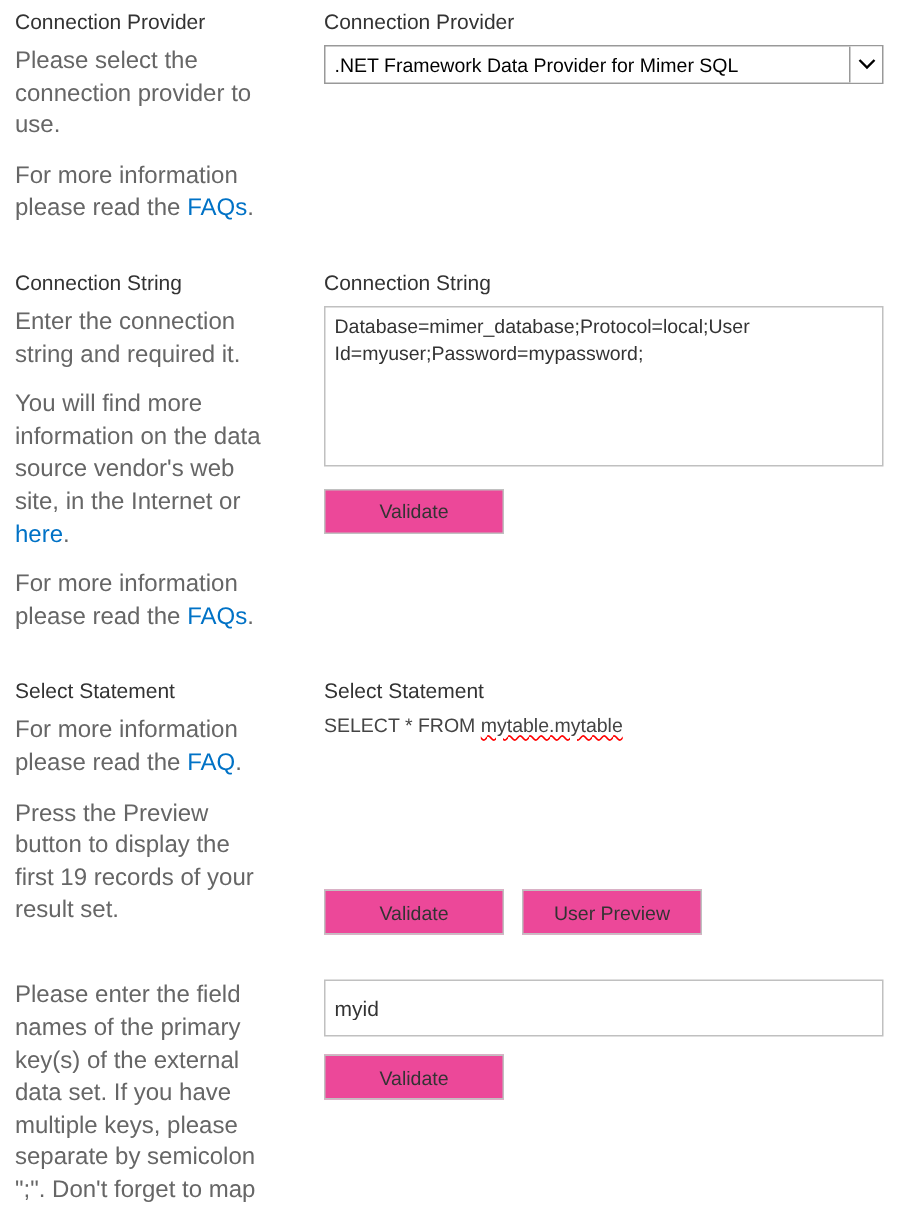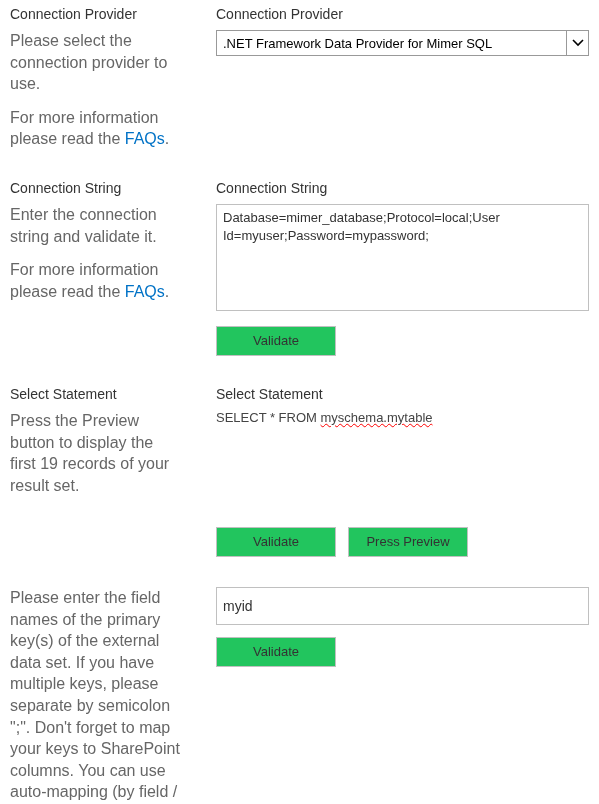--- a/index.html
+++ b/index.html
@@ -103,21 +103,21 @@
     }
     .btn-row {
       margin-top: 12px;
       display: flex;
       gap: 12px;
     }
     button.btn {
       min-width: 120px;
       height: 30px;
       border: 1px solid #c0c0c0;
-      background: #22c55e;
+      background: #ec4899;
       font-family: "Segoe UI", Tahoma, sans-serif;
       font-size: 13px;
       color: #333;
       cursor: pointer;
       padding: 0 14px;
     }
     .red-squiggle {
       text-decoration: underline wavy red;
       text-decoration-thickness: 1px;
     }
@@ -144,45 +144,51 @@
             <path d="M1 1 L6 6 L11 1" fill="none" stroke="#000" stroke-width="1.6"></path>
           </svg>
       </span>
     </div>
   </div>
 </div>
 
 <div class="section">
   <div class="left-col">
     <div class="heading">Connection String</div>
-    <div class="description">Enter the connection string and validate it.</div>
+    <div class="description">Enter the connection string and required it.</div>
+    <div class="description">
+      <span>You will find more information on the data source vendor's web site, in the Internet or </span><a href="#" class="link">here</a><span>.</span>
+    </div>
     <div class="description">
       <span>For more information please read the </span><a href="#" class="link">FAQs</a><span>.</span>
     </div>
   </div>
   <div class="right-col">
     <div class="field-label">Connection String</div>
     <textarea class="textarea txt-conn" style="">Database=mimer_database;Protocol=local;User Id=myuser;Password=mypassword;</textarea>
     <div class="btn-row">
       <button class="btn">Validate</button>
     </div>
   </div>
 </div>
 
 <div class="section">
   <div class="left-col">
     <div class="heading">Select Statement</div>
+    <div class="description">
+      <span>For more information please read the </span><a href="#" class="link">FAQ</a><span>.</span>
+    </div>
     <div class="description">Press the Preview button to display the first 19 records of your result set.</div>
   </div>
   <div class="right-col">
     <div class="field-label">Select Statement</div>
-    <div class="textarea txt-sel" contenteditable="true" style="overflow: auto; white-space: pre-wrap; font-size: 13px;"><span>SELECT * FROM </span><span class="red-squiggle">myschema.mytable</span></div>
+    <div class="textarea txt-sel" contenteditable="true" style="overflow: auto; white-space: pre-wrap; font-size: 13px;"><span>SELECT * FROM </span><span class="red-squiggle">mytable.mytable</span></div>
     <div class="btn-row">
       <button class="btn">Validate</button>
-      <button class="btn">Press Preview</button>
+      <button class="btn">User Preview</button>
     </div>
   </div>
 </div>
 
 <div class="section" style="margin-bottom:0">
   <div class="left-col">
     <div class="description">Please enter the field names of the primary key(s) of the external data set. If you have multiple keys, please separate by semicolon ";". Don't forget to map your keys to SharePoint columns. You can use auto-mapping (by field / column name) or custom mapping for this.</div>
     <div class="description">If no primary key is set, all list items are completely removed and re-inserted in updates!</div>
   </div>
   <div class="right-col">

